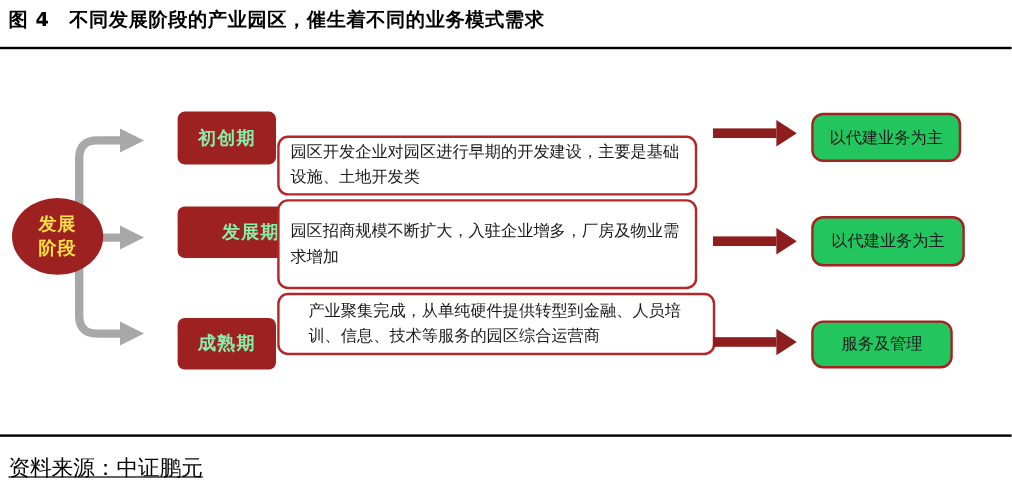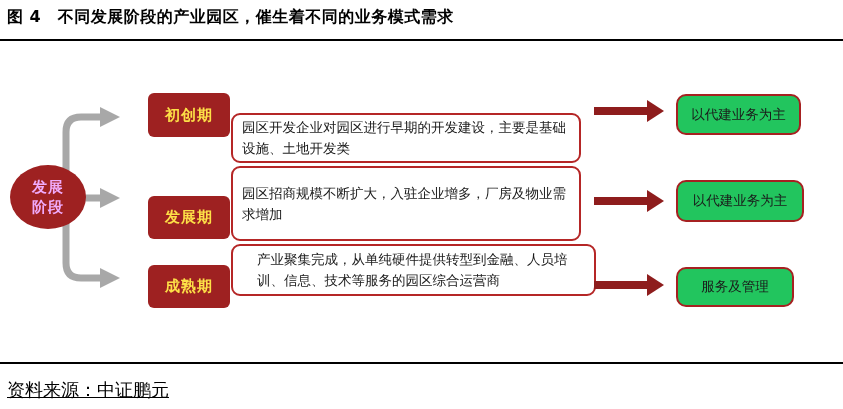--- a/index.html
+++ b/index.html
@@ -7,31 +7,31 @@
     width:843px;height:409px;position:relative;background:#ffffff;overflow:hidden;
     font-family:"DejaVu Sans","Liberation Sans",sans-serif;color:#000;
   }
   .title{position:absolute;left:7px;top:7px;font-size:16px;font-weight:bold;letter-spacing:.5px;}
   .rule-top{position:absolute;left:0;top:39px;width:843px;height:2px;background:#000;}
   .rule-bottom{position:absolute;left:0;top:362px;width:843px;height:2px;background:#000;}
   .source{position:absolute;left:7px;top:378px;font-size:18px;text-decoration:underline;}
   .connectors{position:absolute;left:0;top:0;z-index:0;}
   .hub{
     position:absolute;left:10px;top:165px;width:76px;height:64px;z-index:2;
-    background:#9E2121;border-radius:50%;color:#f0abfc;font-weight:bold;font-size:15px;
+    background:#9E2121;border-radius:50%;color:#fde047;font-weight:bold;font-size:15px;
     display:flex;align-items:center;justify-content:center;text-align:center;
     white-space:pre-line;line-height:1.35;letter-spacing:1px;
   }
   .stage{
     position:absolute;left:148px;width:82px;z-index:1;
-    background:#9E2121;border-radius:6px;color:#fde047;font-weight:bold;font-size:15px;
+    background:#9E2121;border-radius:6px;color:#86efac;font-weight:bold;font-size:15px;
     display:flex;align-items:center;justify-content:center;letter-spacing:1px;
   }
   .stage1{top:93px;height:44px;}
-  .stage2{top:196px;height:43px;}
+  .stage2{top:172px;height:43px;padding-left:20px;}
   .stage3{top:265px;height:43px;}
   .desc{
     position:absolute;left:231px;width:328px;z-index:1;
     border:2px solid #B52626;border-radius:9px;background:#fff;
     font-size:13.5px;color:#1a1a1a;line-height:1.55;
     display:flex;align-items:center;padding:0 9px;
   }
   .desc1{top:88px;height:46px;margin-top:25px;}
   .desc2{top:166px;height:71px;}
   .desc3{top:244px;height:48px;padding-left:24px;}

